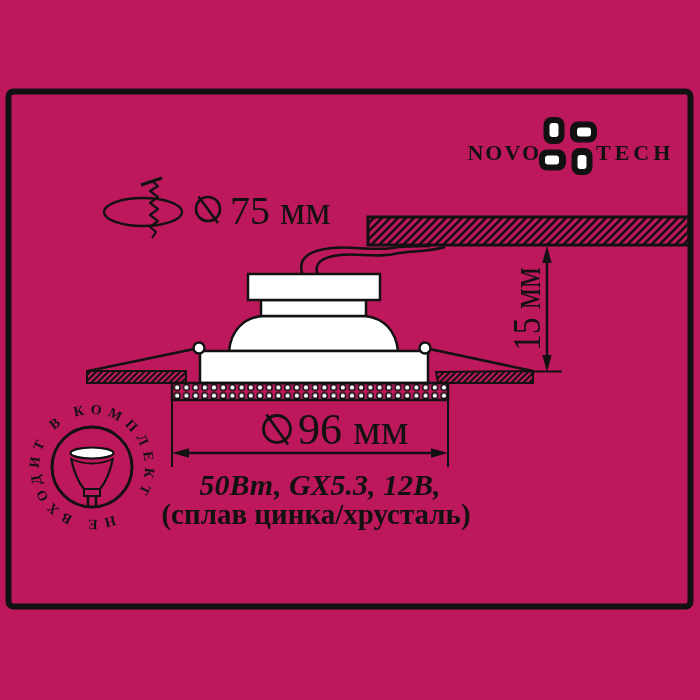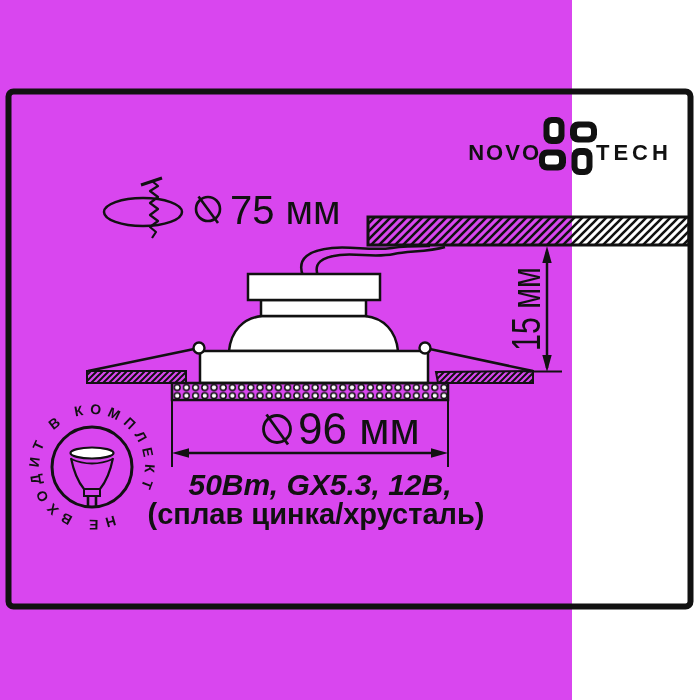--- a/index.html
+++ b/index.html
@@ -1,20 +1,20 @@
 <!DOCTYPE html>
 <html><head>
 <meta charset="utf-8">
 <style>
   html,body{margin:0;padding:0;background:#ffffff;}
   .canvas{
     position:relative;
-    width:572px;height:700px;
-    background:#d946ef;
-    font-family:Liberation Sans, sans-serif;
+    width:700px;height:700px;
+    background:#be185d;
+    font-family:Liberation Serif, serif;
   }
   svg{display:block;}
   text{fill:#111111;}
   .dim-text{font-size:40px;font-weight:400;}
   .dim-text-big{font-size:44px;font-weight:400;}
   .spec1{font-size:30px;font-weight:700;font-style:italic;}
   .spec2{font-size:29px;font-weight:700;}
   .brand{font-size:22px;font-weight:700;}
   .stamp-text{font-size:14px;font-weight:700;letter-spacing:6px;}
 </style>

